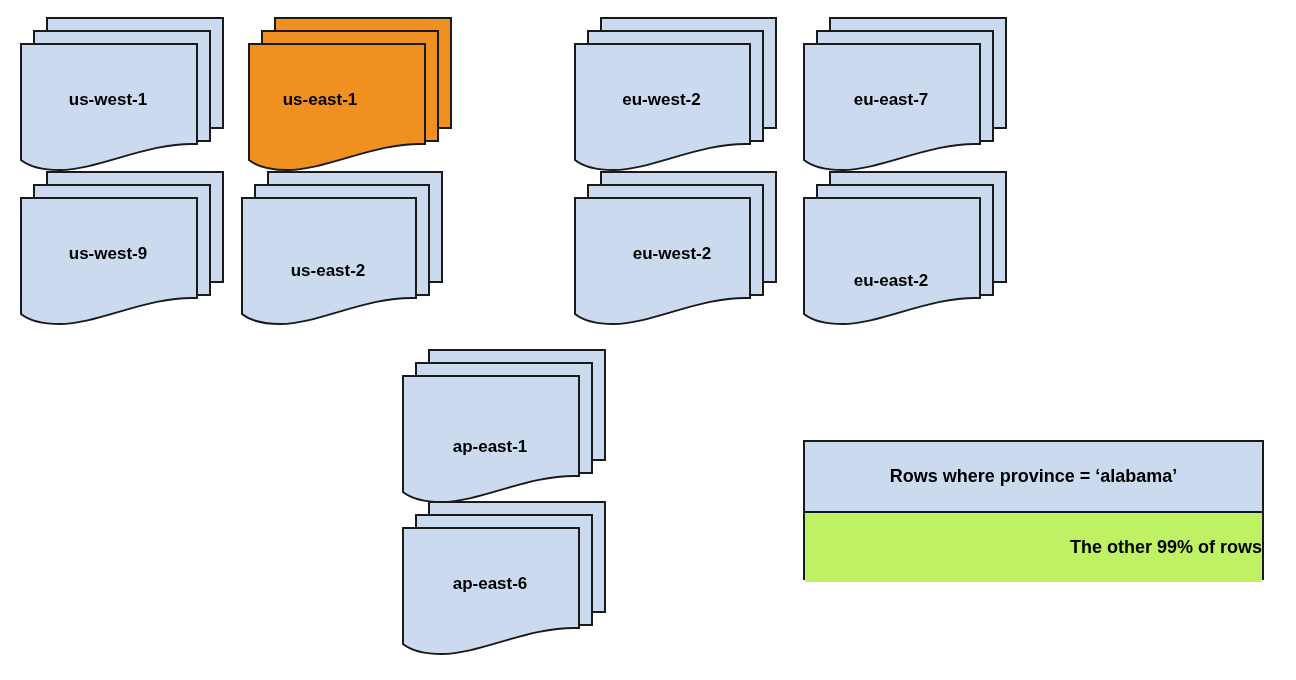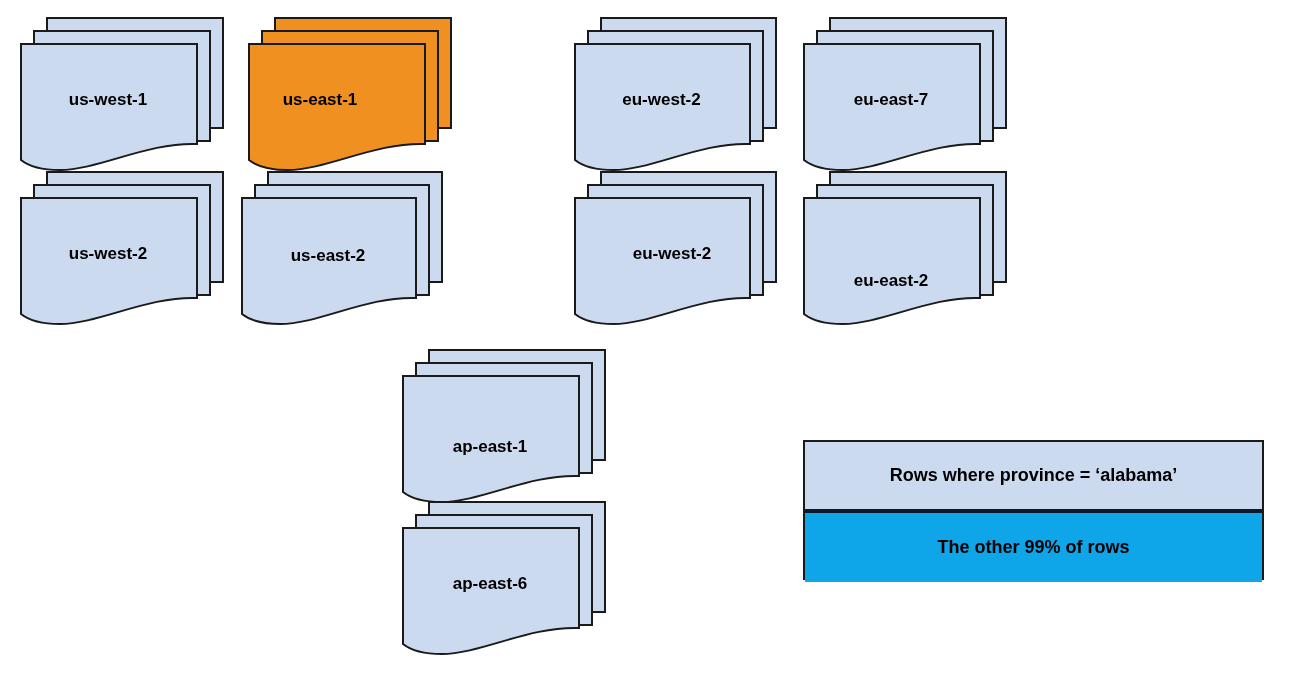--- a/index.html
+++ b/index.html
@@ -49,21 +49,21 @@
     box-sizing: border-box;
     display: flex;
     align-items: center;
     justify-content: center;
     font-family: "Liberation Sans", sans-serif;
     font-size: 18px;
     color: #000000;
     white-space: nowrap;
   }
   .legend-row.top {
-    border-bottom: 4px solid #0f172a;
+    border-bottom: 2px solid #0f172a;
   }
 </style>
 </head>
 <body>
 
 <div id="canvas">
     <div class="doc-stack" style="left: 20px; top: 17px; width: 206px; height: 160px;">
       <svg width="206" height="160">
         <path d="M0,0 L176,0 L176,110 L0,110 Z" transform="translate(27,1)" fill="#ccdaf0" stroke="#1a1a1a" stroke-width="2" stroke-linejoin="miter"></path>
         <path d="M0,0 L176,0 L176,110 L0,110 Z" transform="translate(14,14)" fill="#ccdaf0" stroke="#1a1a1a" stroke-width="2" stroke-linejoin="miter"></path>
@@ -95,29 +95,29 @@
       </svg>
     </div>
     <div class="doc-label" style="left: 803px; top: 91px; width: 176px;">eu-east-7</div>
     <div class="doc-stack" style="left: 20px; top: 171px; width: 206px; height: 160px;">
       <svg width="206" height="160">
         <path d="M0,0 L176,0 L176,110 L0,110 Z" transform="translate(27,1)" fill="#ccdaf0" stroke="#1a1a1a" stroke-width="2" stroke-linejoin="miter"></path>
         <path d="M0,0 L176,0 L176,110 L0,110 Z" transform="translate(14,14)" fill="#ccdaf0" stroke="#1a1a1a" stroke-width="2" stroke-linejoin="miter"></path>
         <path d="M0,0 L176,0 L176,100 C126.72,98 77.44,126 38.72,126 C21.119999999999997,126 8.8,123 0,116 Z" transform="translate(1,27)" fill="#ccdaf0" stroke="#1a1a1a" stroke-width="2" stroke-linejoin="miter"></path>
       </svg>
     </div>
-    <div class="doc-label" style="left: 20px; top: 245px; width: 176px;">us-west-2</div>
+    <div class="doc-label" style="left: 20px; top: 245px; width: 176px;">us-west-9</div>
     <div class="doc-stack" style="left: 241px; top: 171px; width: 204px; height: 160px;">
       <svg width="204" height="160">
         <path d="M0,0 L174,0 L174,110 L0,110 Z" transform="translate(27,1)" fill="#ccdaf0" stroke="#1a1a1a" stroke-width="2" stroke-linejoin="miter"></path>
         <path d="M0,0 L174,0 L174,110 L0,110 Z" transform="translate(14,14)" fill="#ccdaf0" stroke="#1a1a1a" stroke-width="2" stroke-linejoin="miter"></path>
         <path d="M0,0 L174,0 L174,100 C125.28,98 76.56,126 38.28,126 C20.88,126 8.700000000000001,123 0,116 Z" transform="translate(1,27)" fill="#ccdaf0" stroke="#1a1a1a" stroke-width="2" stroke-linejoin="miter"></path>
       </svg>
     </div>
-    <div class="doc-label" style="left: 241px; top: 247px; width: 174px;">us-east-2</div>
+    <div class="doc-label" style="left: 241px; top: 262px; width: 174px;">us-east-2</div>
     <div class="doc-stack" style="left: 574px; top: 171px; width: 205px; height: 160px;">
       <svg width="205" height="160">
         <path d="M0,0 L175,0 L175,110 L0,110 Z" transform="translate(27,1)" fill="#ccdaf0" stroke="#1a1a1a" stroke-width="2" stroke-linejoin="miter"></path>
         <path d="M0,0 L175,0 L175,110 L0,110 Z" transform="translate(14,14)" fill="#ccdaf0" stroke="#1a1a1a" stroke-width="2" stroke-linejoin="miter"></path>
         <path d="M0,0 L175,0 L175,100 C126,98 77,126 38.5,126 C21,126 8.75,123 0,116 Z" transform="translate(1,27)" fill="#ccdaf0" stroke="#1a1a1a" stroke-width="2" stroke-linejoin="miter"></path>
       </svg>
     </div>
     <div class="doc-label" style="left: 574px; top: 245px; width: 154px; margin-left: 21px;">eu-west-2</div>
     <div class="doc-stack" style="left: 803px; top: 171px; width: 206px; height: 160px;">
       <svg width="206" height="160">
@@ -140,17 +140,17 @@
         <path d="M0,0 L176,0 L176,110 L0,110 Z" transform="translate(27,1)" fill="#ccdaf0" stroke="#1a1a1a" stroke-width="2" stroke-linejoin="miter"></path>
         <path d="M0,0 L176,0 L176,110 L0,110 Z" transform="translate(14,14)" fill="#ccdaf0" stroke="#1a1a1a" stroke-width="2" stroke-linejoin="miter"></path>
         <path d="M0,0 L176,0 L176,100 C126.72,98 77.44,126 38.72,126 C21.119999999999997,126 8.8,123 0,116 Z" transform="translate(1,27)" fill="#ccdaf0" stroke="#1a1a1a" stroke-width="2" stroke-linejoin="miter"></path>
       </svg>
     </div>
     <div class="doc-label" style="left: 402px; top: 575px; width: 176px;">ap-east-6</div>
     <div class="legend" style="left: 803px; top: 440px; width: 461px; height: 140px;">
       <div class="legend-row top" style="background: rgb(204, 218, 240); height: 71px;">
         <span>Rows where province = ‘alabama’</span>
       </div>
-      <div class="legend-row" style="background: #0ea5e9; height: 69px;">
+      <div class="legend-row" style="background: #bef264; height: 69px; justify-content: flex-end;">
         <span>The other 99% of rows</span>
       </div>
     </div>
   </div>
 
 </body></html>

